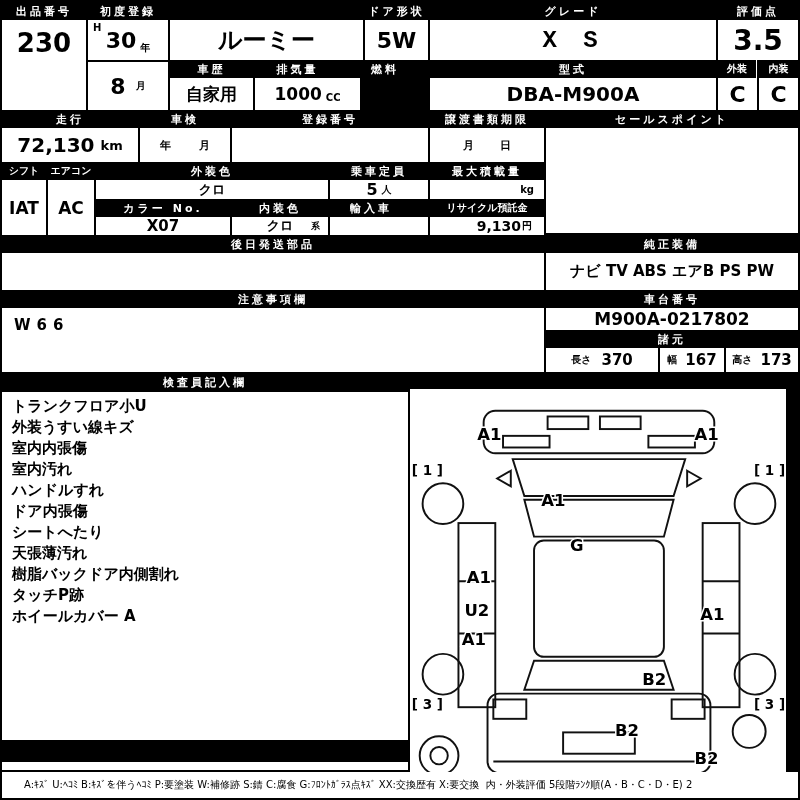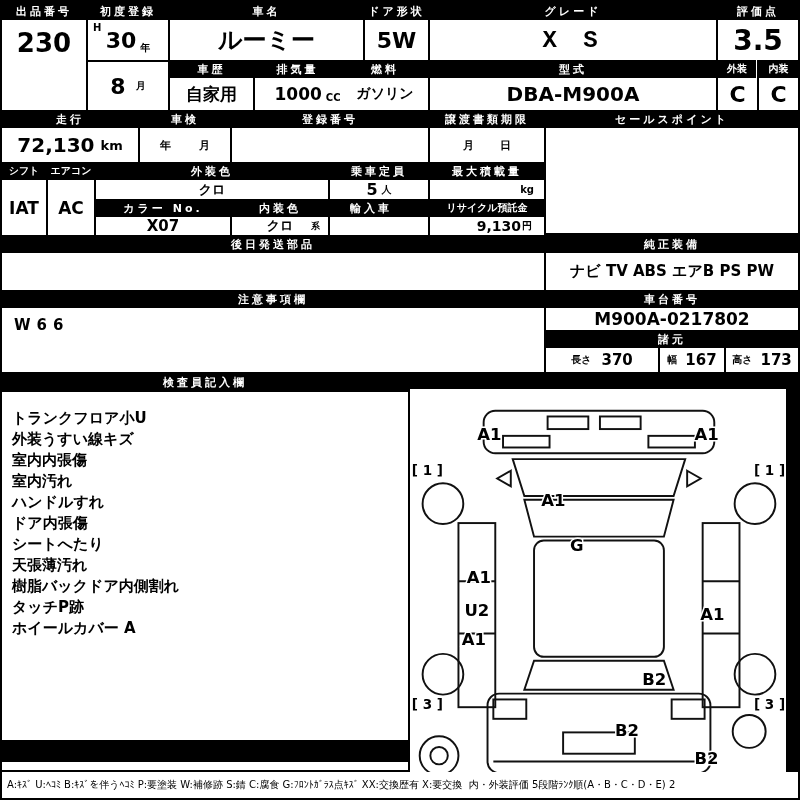--- a/index.html
+++ b/index.html
@@ -12,38 +12,37 @@
   .cell{position:absolute;background:#fff;display:flex;align-items:center;justify-content:center;
         font-weight:bold;overflow:hidden;}
   .v10{font-size:10px}.v11{font-size:11px}.v13{font-size:13px}.v14{font-size:14px}.v15{font-size:15px}
   .v16{font-size:16px}.v17{font-size:17px}.v20{font-size:20px}.v22{font-size:22px}
   .v24{font-size:24px}.v26{font-size:26px}.v28{font-size:28px}
   .unit{font-size:10px;font-weight:bold;margin-left:4px;}
   .top{align-items:flex-start;padding-top:8px;}
   .right{justify-content:flex-end;}
   .notes-cell{align-items:flex-start;justify-content:flex-start;padding:8px 12px;letter-spacing:6px;}
   .list-cell{flex-direction:column;align-items:flex-start;justify-content:flex-start;
-             padding:16px 10px;font-size:15px;line-height:21px;}
+             padding:4px 10px;font-size:15px;line-height:21px;}
   .note-line{white-space:nowrap;}
-  .legend-cell{font-weight:normal;font-size:10px;justify-content:flex-start;padding:0 5px;white-space:pre;}
+  .legend-cell{font-weight:normal;font-size:10px;justify-content:flex-start;padding:0 22px;white-space:pre;}
   .sp{letter-spacing:6px;font-family:Liberation Mono, monospace;}
   svg{display:block;}
   .ln{stroke:#111;stroke-width:2;fill:none;}
   .mk{font-family:"DejaVu Sans","Liberation Sans",sans-serif;font-weight:bold;font-size:17px;fill:#000;
       text-anchor:middle;paint-order:stroke;stroke:#fff;stroke-width:3px;}
   .mk-s{font-size:14px;}
 </style>
 </head>
 <body>
 
 <div id="sheet">
 
   <div class="hd" style="left:2px;top:2px;width:84px;height:18px">出品番号</div>
   <div class="hd" style="left:88px;top:2px;width:80px;height:18px">初度登録</div>
-  <div class="hd" style="left:170px;top:2px;width:193px;height:18px">車名</div>
   <div class="hd" style="left:365px;top:2px;width:63px;height:18px">ドア形状</div>
   <div class="hd" style="left:430px;top:2px;width:286px;height:18px">グレード</div>
   <div class="hd" style="left:718px;top:2px;width:80px;height:18px">評価点</div>
 
   <div class="cell v26 top" style="left:2px;top:20px;width:84px;height:90px">230</div>
 
   <div class="cell" style="left:88px;top:20px;width:80px;height:40px">
     <span style="position:absolute;left:5px;top:2px;font-size:10px">H</span>
     <span class="v22">30</span>
     <span class="unit" style="align-self:flex-end;margin-bottom:5px">年</span>
@@ -63,21 +62,20 @@
   <div class="hd" style="left:342px;top:60px;width:86px;height:18px">燃料</div>
   <div class="hd" style="left:430px;top:60px;width:286px;height:18px">型式</div>
   <div class="hd tight" style="left:718px;top:60px;width:39px;height:18px;border-right:1px solid #fff">外装</div>
   <div class="hd tight" style="left:759px;top:60px;width:39px;height:18px">内装</div>
 
   <div class="cell v17" style="left:170px;top:78px;width:83px;height:32px">自家用</div>
   <div class="cell" style="left:255px;top:78px;width:105px;height:32px">
     <span class="v17">1000</span>
     <span class="unit" style="margin-top:6px">CC</span>
   </div>
-  <div class="cell v14" style="left:342px;top:78px;width:86px;height:32px">ガソリン</div>
   <div class="cell v20" style="left:430px;top:78px;width:286px;height:32px">DBA-M900A</div>
   <div class="cell v22" style="left:718px;top:78px;width:39px;height:32px">C</div>
   <div class="cell v22" style="left:759px;top:78px;width:39px;height:32px">C</div>
 
   <div class="hd" style="left:2px;top:110px;width:136px;height:18px">走行</div>
   <div class="hd" style="left:140px;top:110px;width:90px;height:18px">車検</div>
   <div class="hd" style="left:232px;top:110px;width:196px;height:18px">登録番号</div>
   <div class="hd" style="left:430px;top:110px;width:114px;height:18px">譲渡書類期限</div>
   <div class="hd" style="left:546px;top:110px;width:252px;height:18px">セールスポイント</div>
 

